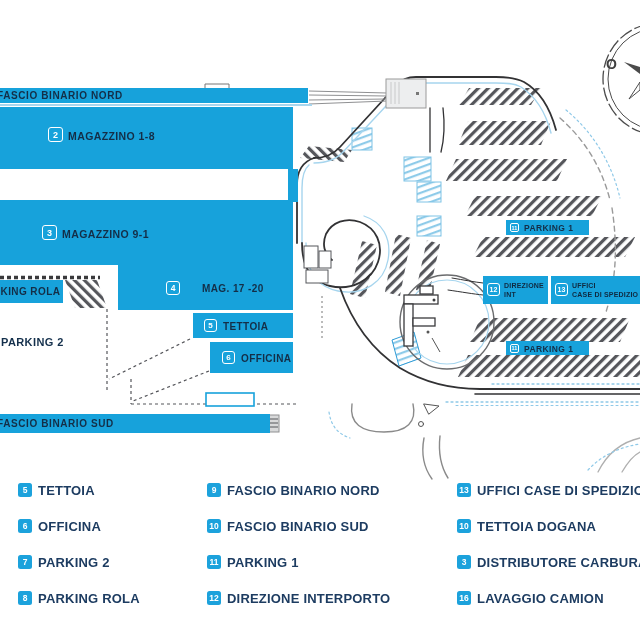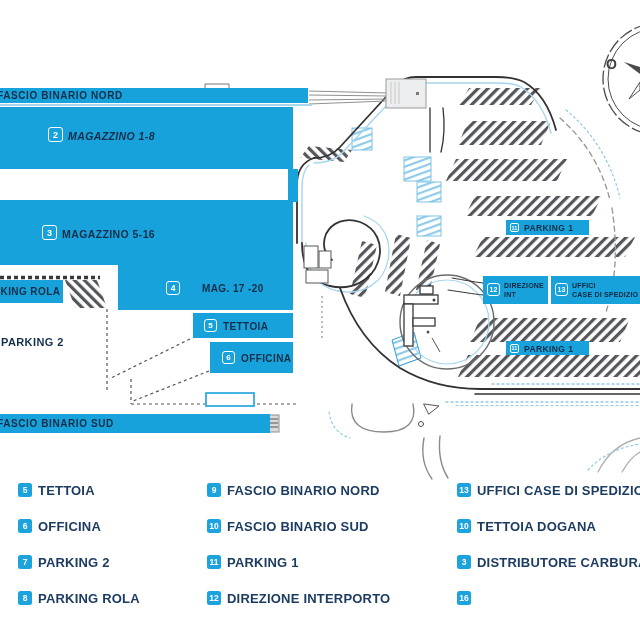--- a/index.html
+++ b/index.html
@@ -174,28 +174,28 @@
   </svg>
 
   <div class="darktxt" style="left:606px;top:56px;font-size:14px;color:#3f3f3f;">O</div>
 
   <div class="blk" style="left:0;top:88px;width:308px;height:15px;">
     <span class="blbl" style="left:-3px;top:2px;font-size:10px;letter-spacing:.6px;">FASCIO BINARIO NORD</span>
   </div>
 
   <div class="blk" style="left:0;top:107px;width:293px;height:62px;">
     <span class="wbadge" style="left:48px;top:20px;width:15px;height:15px;font-size:9px;">2</span>
-    <span class="blbl" style="left:68px;top:23px;font-size:10.5px;font-style:italic;">MAGAZZINO 1-8</span>
+    <span class="blbl" style="left:68px;top:23px;font-size:10.5px;">MAGAZZINO 1-8</span>
   </div>
 
   <div class="blk" style="left:288px;top:169px;width:10px;height:33px;"></div>
 
   <div class="blk" style="left:0;top:200px;width:293px;height:65px;">
     <span class="wbadge" style="left:42px;top:25px;width:15px;height:15px;font-size:9px;">3</span>
-    <span class="blbl" style="left:62px;top:28px;font-size:10.5px;">MAGAZZINO 5-16</span>
+    <span class="blbl" style="left:62px;top:28px;font-size:10.5px;">MAGAZZINO 9-1</span>
   </div>
 
   <div class="blk" style="left:118px;top:265px;width:175px;height:45px;">
     <span class="wbadge" style="left:48px;top:16px;width:14px;height:14px;font-size:8.5px;">4</span>
     <span class="blbl" style="left:84px;top:18px;font-size:10px;">MAG. 17 -20</span>
   </div>
 
   <div class="blk" style="left:193px;top:313px;width:100px;height:25px;">
     <span class="wbadge" style="left:11px;top:6px;width:13px;height:13px;font-size:8px;">5</span>
     <span class="blbl" style="left:30px;top:8px;font-size:10px;">TETTOIA</span>
@@ -288,16 +288,17 @@
     <div class="leg-item">
       <span class="leg-badge">10</span>
       <span class="leg-label">TETTOIA DOGANA</span>
     </div>
     <div class="leg-item">
       <span class="leg-badge">3</span>
       <span class="leg-label">DISTRIBUTORE CARBURA</span>
     </div>
     <div class="leg-item">
       <span class="leg-badge">16</span>
+      <span class="leg-label">LAVAGGIO CAMION</span>
     </div>
   </div>
 
 </div>
 
 </body></html>

